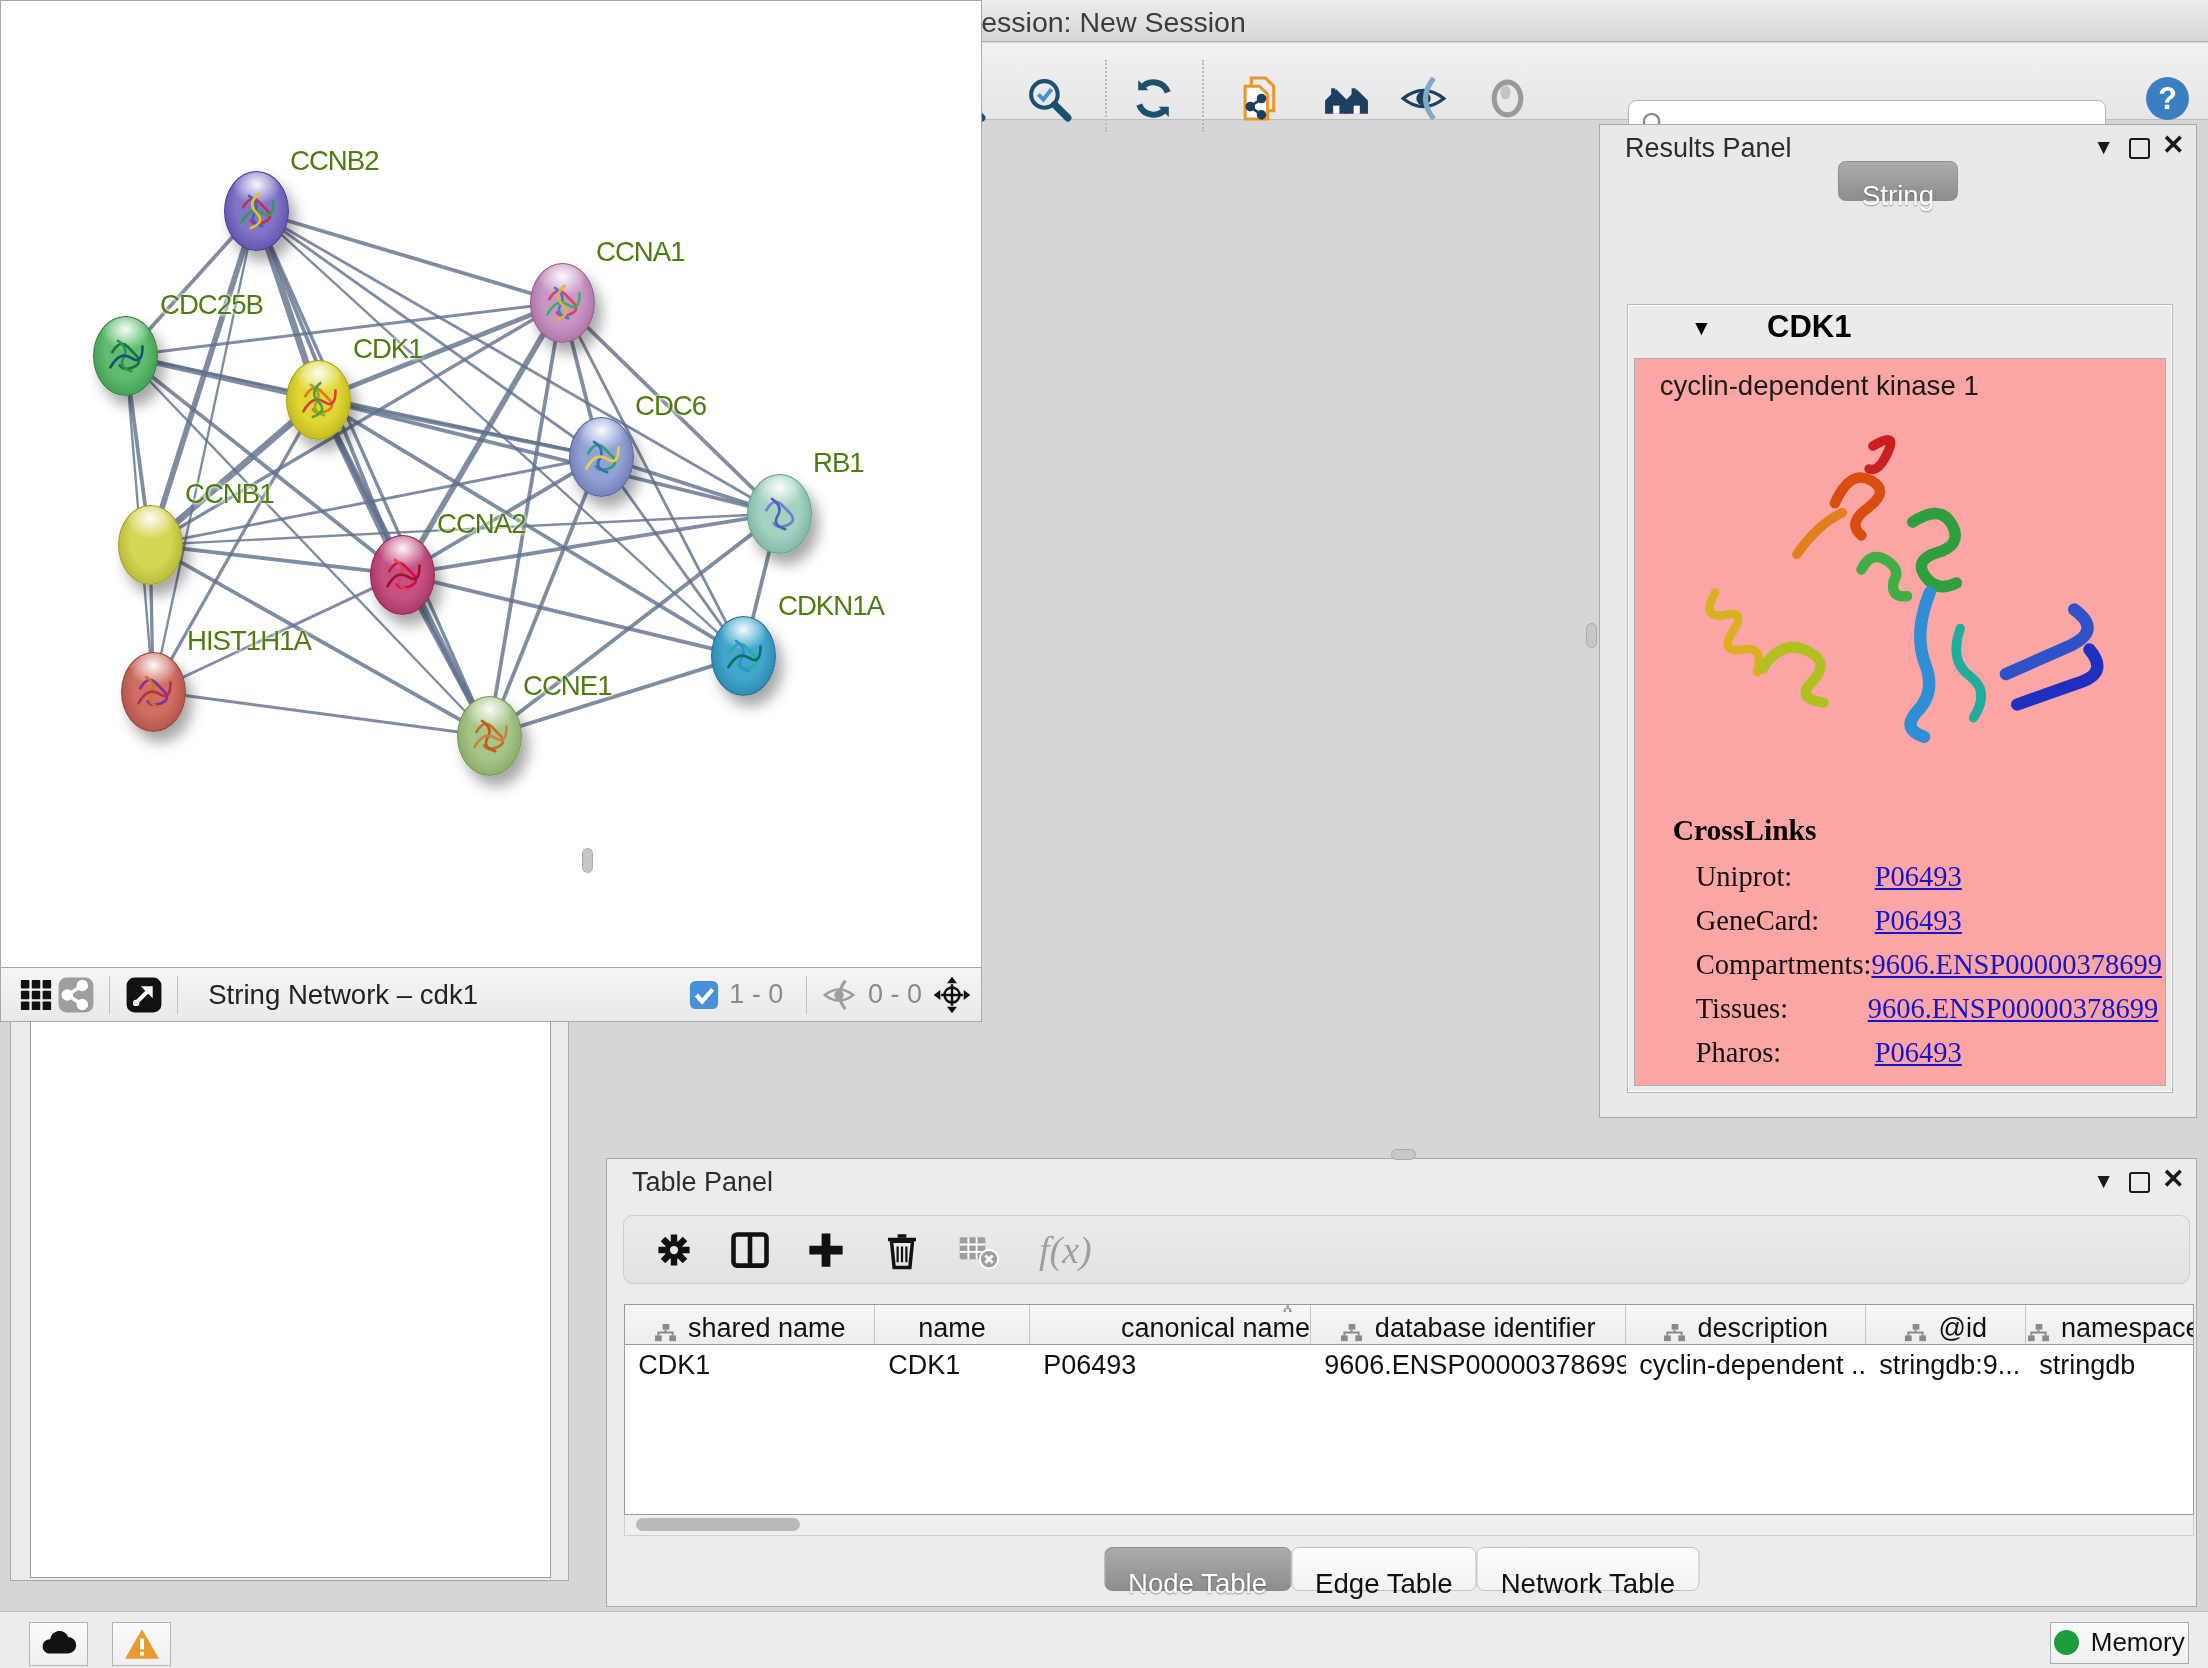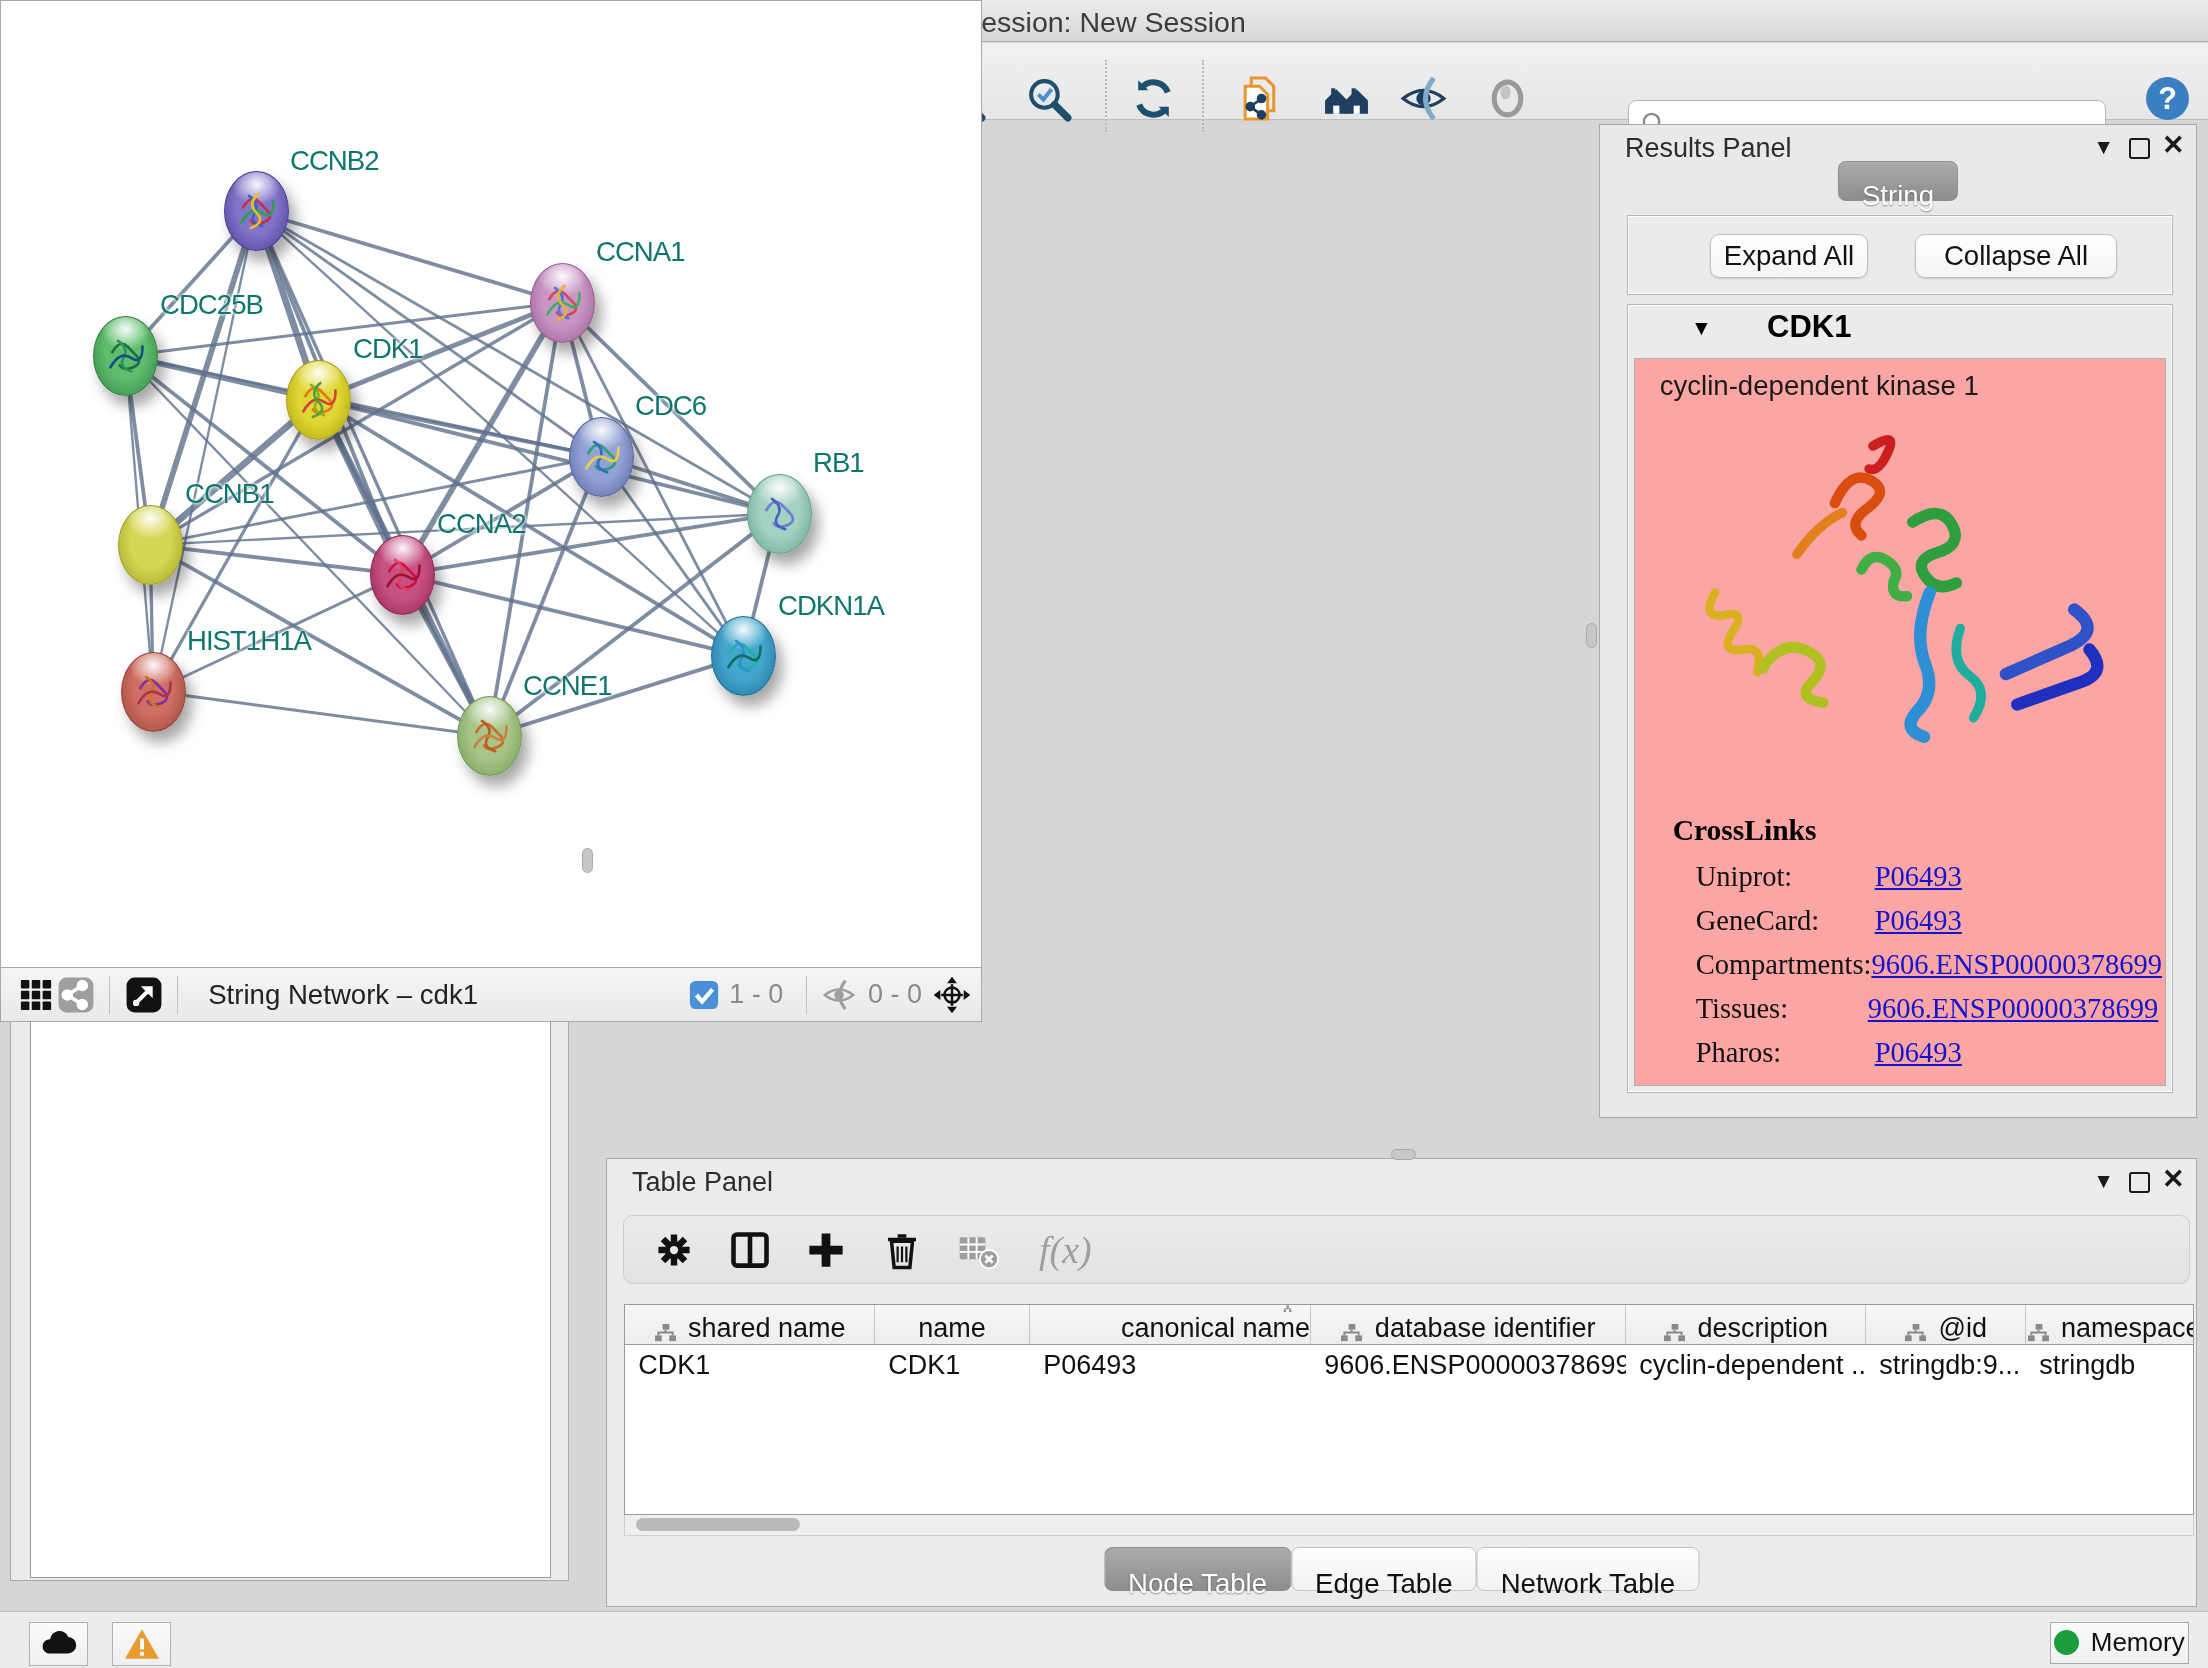--- a/index.html
+++ b/index.html
@@ -58,21 +58,21 @@
   .share-badge { width:34px; height:34px; background:#111; border-radius:7.6px; display:inline-flex;
     align-items:center; justify-content:center; margin-right:13.3px; }
 
   
   #network-panel { left:604px; top:124px; width:982px; height:1022px; background:none; border:none; }
   #network-view { position:absolute; left:0; top:0; width:982px; height:968px;
     background:#fff; border:1px solid #a9a9a9; overflow:hidden; }
   #network-edges { position:absolute; left:0; top:0; }
   .net-node { position:absolute; width:65px; height:80px; border-radius:50%;
     box-shadow:6.7px 10.5px 13.3px rgba(0,0,0,.35); cursor:pointer; display:flex; align-items:center; justify-content:center; }
-  .net-label { position:absolute; font-size:27.6px; color:#0f766e; letter-spacing:-1px; white-space:nowrap;
+  .net-label { position:absolute; font-size:27.6px; color:#4d7c0f; letter-spacing:-1px; white-space:nowrap;
     text-shadow:0 0 3.8px #fff,0 0 3.8px #fff; }
   .net-bar { position:absolute; left:0; top:968px; width:982px; height:54px;
     background:linear-gradient(#f5f5f5,#e9e9e9); border:1px solid #a9a9a9; border-top:none;
     display:flex; align-items:center; }
   .nb-sep { height:38px; border-left:1px solid #c2c2c2; margin:0 13.3px; }
   .nb-icon { width:40px; height:40px; display:flex; align-items:center; justify-content:center; cursor:pointer; }
   .nb-title { font-size:27.6px; color:#222; margin-left:17px; flex:1; }
   .nb-count { font-size:27px; color:#8a8a8a; margin:0 9.5px; }
 
   
@@ -580,24 +580,20 @@
       </div>
     </div>
   </div>
 
   <div class="panel" id="results-panel">
     <div class="panel-title">Results Panel</div>
     <div class="ph-ctl ph-tri" style="right:82px">▼</div>
     <div class="ph-ctl ph-box" style="right:46px;top:13.3px"></div>
     <div class="ph-ctl ph-x" style="right:11.4px;top:3.8px">✕</div>
     <div id="rp-tab" class="tab active">String</div>
-    <div class="rp-groupbox" id="rp-buttons">
-      <div class="rp-btn" style="left:82px;width:158px">Expand All</div>
-      <div class="rp-btn" style="left:287px;width:202px">Collapse All</div>
-    </div>
     <div class="rp-groupbox" id="rp-section">
       <div class="rp-sec-head">
         <span class="tri">▼</span>
         <span class="name">CDK1</span>
       </div>
       <div class="rp-inner">
         <div class="rp-desc">cyclin-dependent kinase 1</div>
         <svg id="protein-img" width="447" height="380" viewBox="0 0 470 400">
           <g fill="none" stroke-linecap="round">
             <path d="M208 18 q26 -16 16 6 t-20 18" stroke="#cc1f1f" stroke-width="10"></path>

